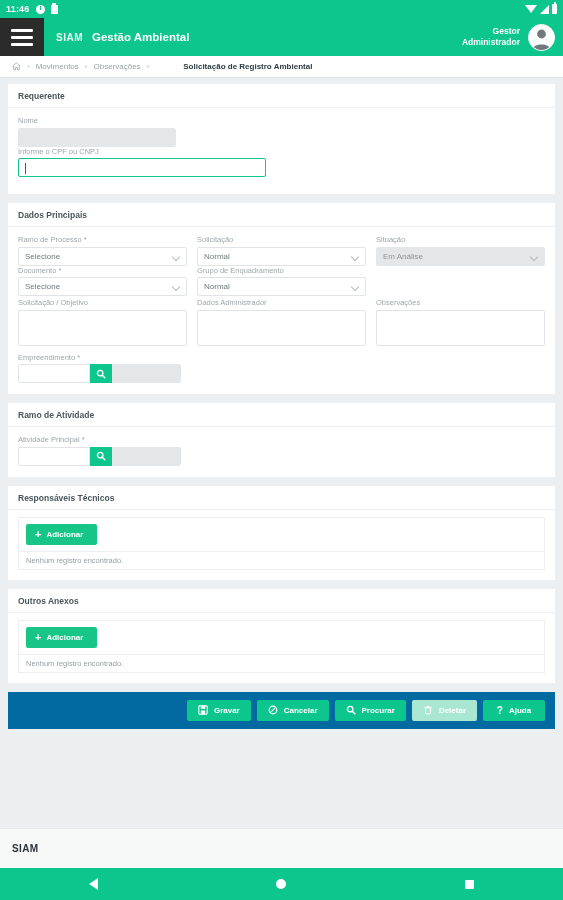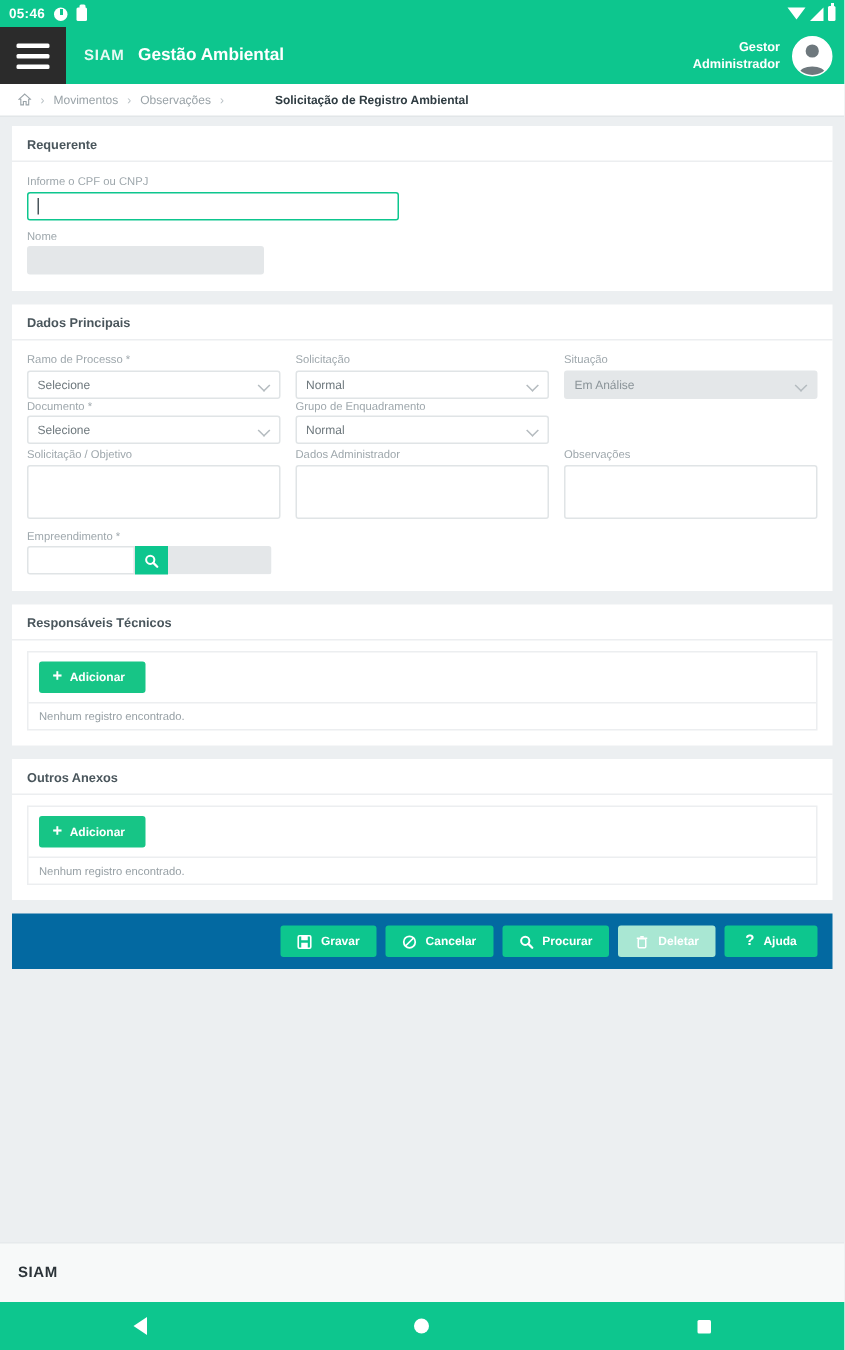--- a/index.html
+++ b/index.html
@@ -147,21 +147,21 @@
   .nv-rec { width: 9px; height: 9px; background: #ffffff; border-radius: 1px; }
   .wrap { position: relative; width: 563px; height: 900px; overflow: hidden; }
 </style>
 </head>
 <body>
 
 <div class="wrap">
 
   <div class="statusbar">
     <div class="sb-left">
-      <span>05:46</span>
+      <span>11:46</span>
       <span class="sb-icon ic-sync"></span>
       <span class="sb-icon ic-clip"></span>
     </div>
     <div class="sb-right">
       <span class="ic-wifi"></span>
       <span class="ic-signal"></span>
       <span class="ic-batt"></span>
     </div>
   </div>
 
@@ -203,27 +203,27 @@
     <span class="bc-item">Observações</span>
     <span class="bc-sep">›</span>
     <span class="bc-item active">Solicitação de Registro Ambiental</span>
   </div>
 
   <div class="page">
 
     <div class="card">
       <div class="card-head">Requerente</div>
       <div class="card-body">
+        <div class="field" style="width:30%;margin-bottom:0">
+          <span class="flabel">Nome</span>
+          <div class="input disabled"></div>
+        </div>
         <div class="field" style="width:47%">
           <span class="flabel">Informe o CPF ou CNPJ</span>
           <div class="input focused caret"></div>
-        </div>
-        <div class="field" style="width:30%;margin-bottom:0">
-          <span class="flabel">Nome</span>
-          <div class="input disabled"></div>
         </div>
       </div>
     </div>
 
     <div class="card">
       <div class="card-head">Dados Principais</div>
       <div class="card-body">
 
         <div class="row">
           <div class="col">
@@ -292,20 +292,38 @@
                 <line x1="7.5" y1="7.5" x2="10.6" y2="10.6" stroke="#ffffff" stroke-width="1.8" stroke-linecap="round"></line>
               </svg>
             </button>
             <div class="fill"></div>
           </div>
         </div>
 
       </div>
     </div>
 
+    <div class="card">
+      <div class="card-head">Ramo de Atividade</div>
+      <div class="card-body">
+        <div class="field" style="width:31%;margin-bottom:0">
+          <span class="flabel">Atividade Principal *</span>
+          <div class="lookup">
+            <div class="input"></div>
+            <button class="btn-search">
+              <svg width="10" height="10" viewBox="0 0 12 12">
+                <circle cx="5" cy="5" r="3.3" fill="none" stroke="#ffffff" stroke-width="1.6"></circle>
+                <line x1="7.5" y1="7.5" x2="10.6" y2="10.6" stroke="#ffffff" stroke-width="1.8" stroke-linecap="round"></line>
+              </svg>
+            </button>
+            <div class="fill"></div>
+          </div>
+        </div>
+      </div>
+    </div>
 
     <div class="card">
       <div class="card-head">Responsáveis Técnicos</div>
       <div class="card-body" style="padding:7px 10px 10px 10px">
         <div class="listbox">
           <div class="toolbar">
             <button class="btn-add">
               <span class="plus">+</span>
               <span>Adicionar</span>
             </button>

